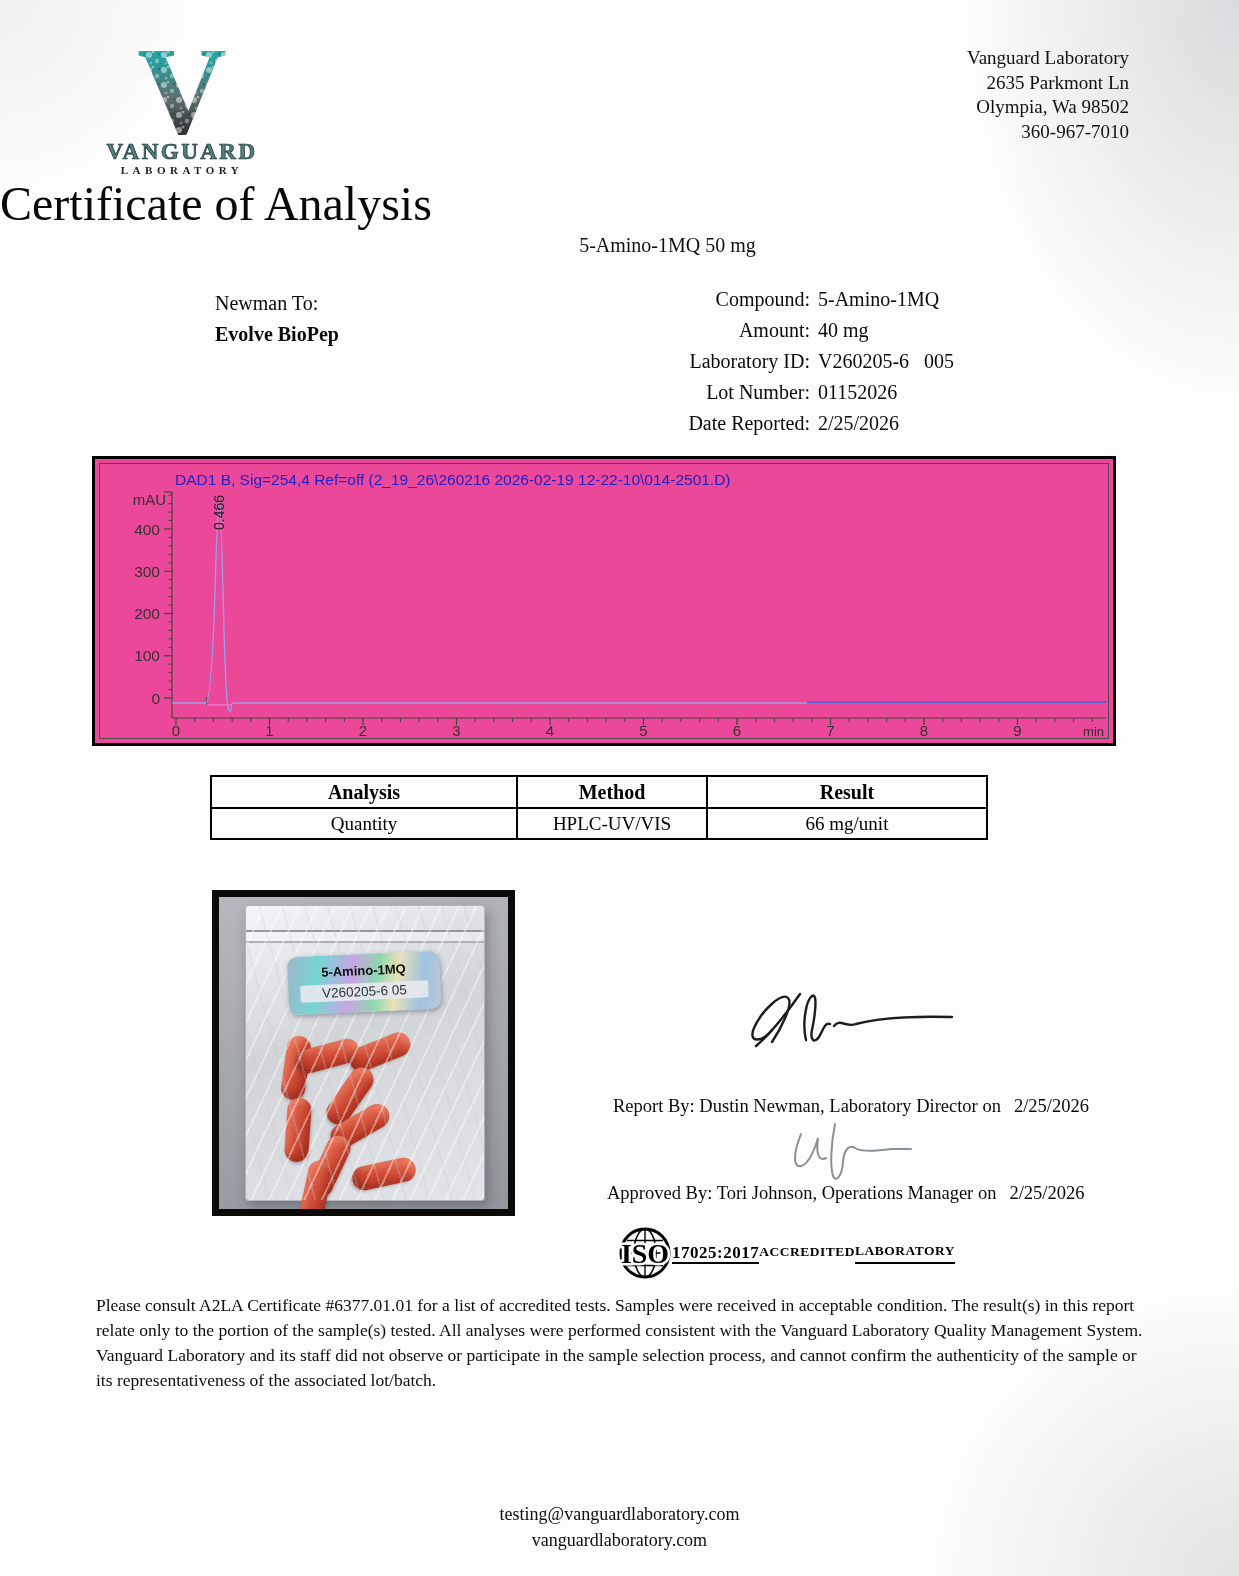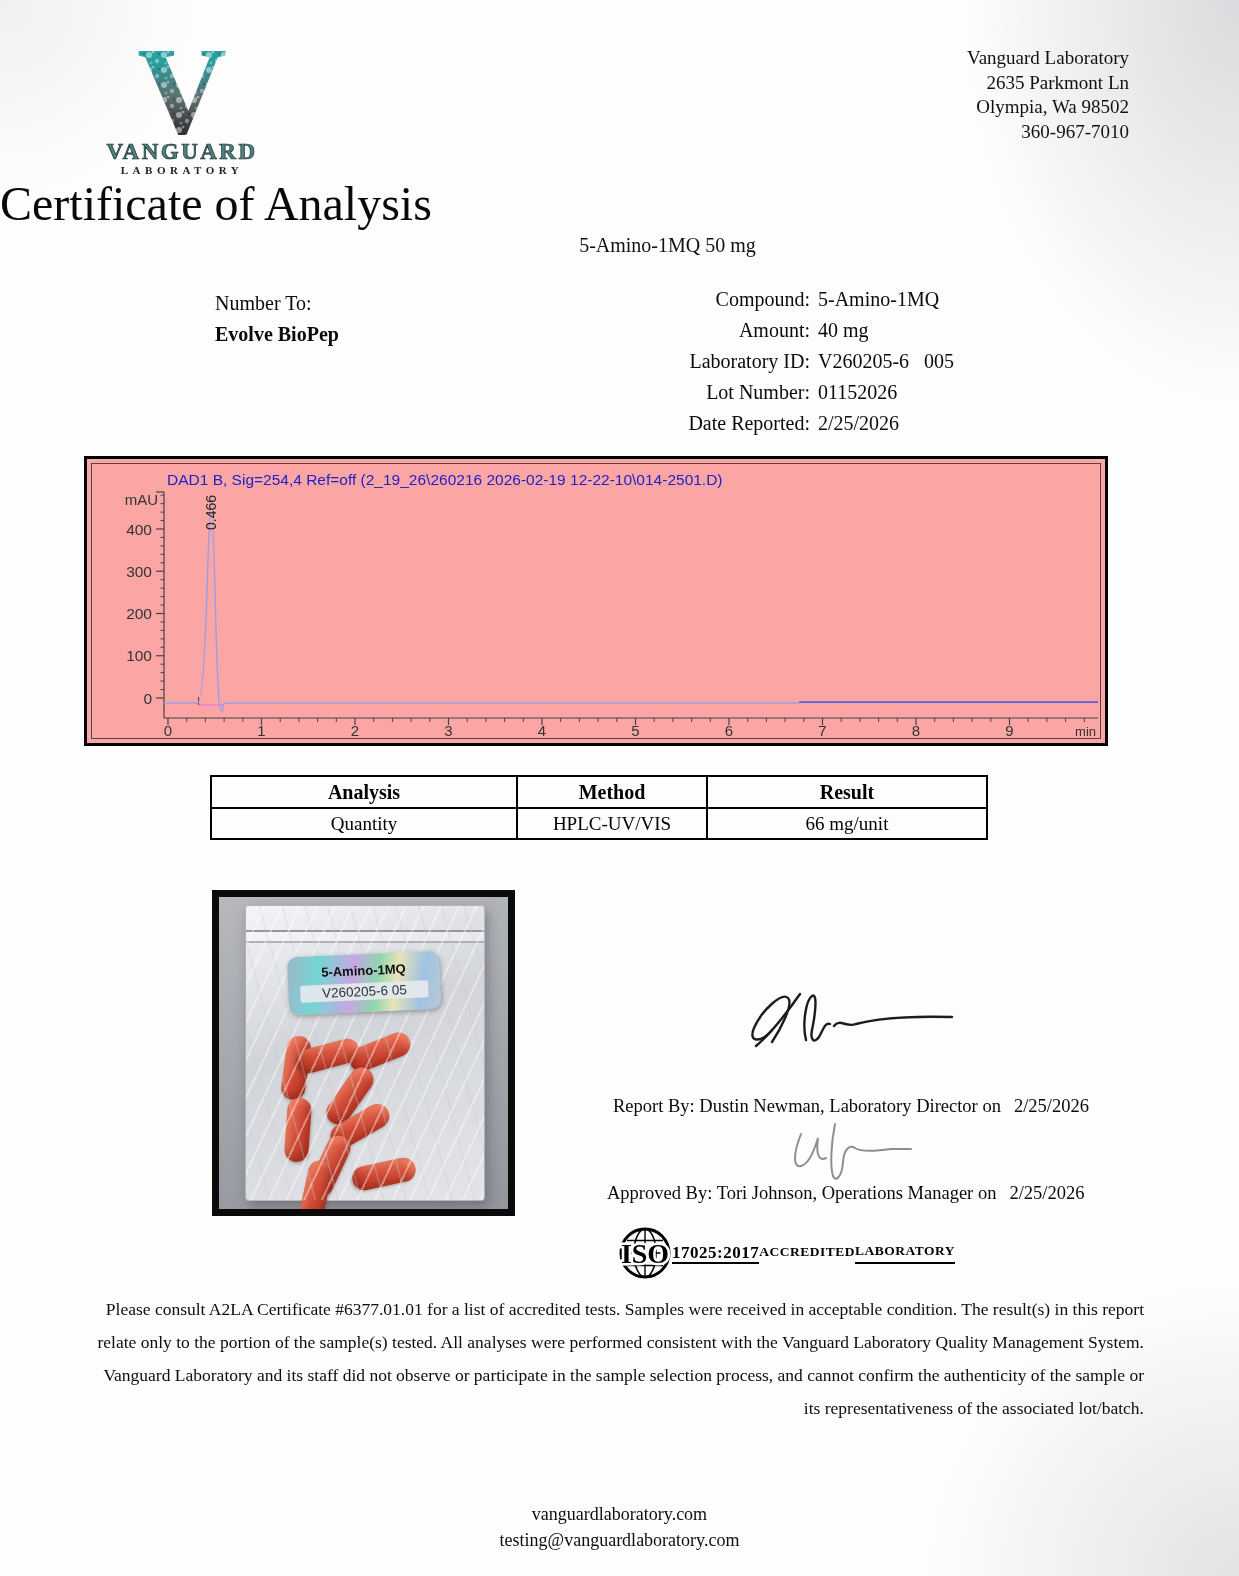--- a/index.html
+++ b/index.html
@@ -24,21 +24,21 @@
   .doc-subtitle{position:absolute;left:0;top:234px;width:100%;text-align:center;font-size:20px;color:#111;padding-left:48px;}
 
   
   .report-to{position:absolute;left:215px;top:288px;font-size:20px;line-height:31px;color:#0a0a0a;}
   .report-to .name{font-weight:bold;}
   .info-grid{position:absolute;left:545px;top:288px;display:grid;grid-template-columns:265px auto;column-gap:8px;row-gap:8px;font-size:20px;color:#0a0a0a;}
   .info-label{text-align:right;}
   .info-value{text-align:left;white-space:pre;}
 
   
-  .chart-box{position:absolute;left:84px;top:456px;width:1018px;height:284px;border:3px solid #000;background:#fca5a5;}
+  .chart-box{position:absolute;left:92px;top:456px;width:1018px;height:284px;border:3px solid #000;background:#ec4899;}
   .chart-inner{position:absolute;left:4px;top:4px;right:4px;bottom:4px;border:1px solid #4a4a4a;}
   .chart-inner svg{display:block;width:100%;height:100%;}
 
   
   .analysis-table{position:absolute;left:210px;top:775px;border-collapse:collapse;}
   .analysis-table th,.analysis-table td{border:2px solid #000;text-align:center;padding:2px 6px;}
   .analysis-table th{font-size:20px;font-weight:bold;height:26px;}
   .analysis-table td{font-size:19px;height:25px;}
 
   
@@ -62,21 +62,21 @@
   .signoff-line{position:absolute;display:flex;gap:13px;font-size:18.5px;color:#0a0a0a;white-space:nowrap;}
 
   
   .iso-wrap{position:absolute;left:618px;top:1226px;display:flex;align-items:center;gap:0;}
   .iso-text-col{display:flex;flex-direction:row;justify-content:center;}
   .iso-l1{font-weight:bold;font-size:17px;color:#000;border-bottom:2px solid #000;line-height:19px;letter-spacing:.5px;}
   .iso-l2{font-weight:bold;font-size:13.5px;color:#000;line-height:15px;letter-spacing:.5px;margin-top:1px;}
   .iso-l3{font-weight:bold;font-size:13.5px;color:#000;border-bottom:2px solid #000;line-height:15px;letter-spacing:.5px;}
 
   
-  .disclaimer{position:absolute;left:96px;top:1293px;width:1048px;text-align:right;font-size:17.5px;line-height:33px;color:#0d0d0d;}
+  .disclaimer{position:absolute;left:96px;top:1293px;width:1048px;text-align:left;font-size:17.5px;line-height:25px;color:#0d0d0d;}
   .footer{position:absolute;left:0;top:1501px;width:100%;text-align:center;font-size:18px;line-height:26px;color:#0d0d0d;}
 </style>
 </head>
 <body>
 
 <div class="page">
   <div class="shade shade-tr"></div>
   <div class="shade shade-br"></div>
   <div class="shade shade-tl"></div>
 
@@ -109,21 +109,21 @@
     <div>Vanguard Laboratory</div>
     <div>2635 Parkmont Ln</div>
     <div>Olympia, Wa 98502</div>
     <div>360-967-7010</div>
   </div>
 
   <div class="doc-title">Certificate of Analysis</div>
   <div class="doc-subtitle">5-Amino-1MQ 50 mg</div>
 
   <div class="report-to">
-    <div>Number To:</div>
+    <div>Newman To:</div>
     <div class="name">Evolve BioPep</div>
   </div>
   <div class="info-grid">
     <div class="info-label">Compound:</div>
     <div class="info-value">5-Amino-1MQ</div>
     <div class="info-label">Amount:</div>
     <div class="info-value">40 mg</div>
     <div class="info-label">Laboratory ID:</div>
     <div class="info-value">V260205-6   005</div>
     <div class="info-label">Lot Number:</div>
@@ -325,16 +325,16 @@
     <div class="iso-text-col">
       <div class="iso-l1">17025:2017</div>
       <div class="iso-l2">ACCREDITED</div>
       <div class="iso-l3">LABORATORY</div>
     </div>
   </div>
 
   <div class="disclaimer">Please consult A2LA Certificate #6377.01.01 for a list of accredited tests. Samples were received in acceptable condition. The result(s) in this report relate only to the portion of the sample(s) tested. All analyses were performed consistent with the Vanguard Laboratory Quality Management System. Vanguard Laboratory and its staff did not observe or participate in the sample selection process, and cannot confirm the authenticity of the sample or its representativeness of the associated lot/batch.</div>
 
   <div class="footer">
+    <div>testing@vanguardlaboratory.com</div>
     <div>vanguardlaboratory.com</div>
-    <div>testing@vanguardlaboratory.com</div>
   </div>
 </div>
 
 </body></html>

